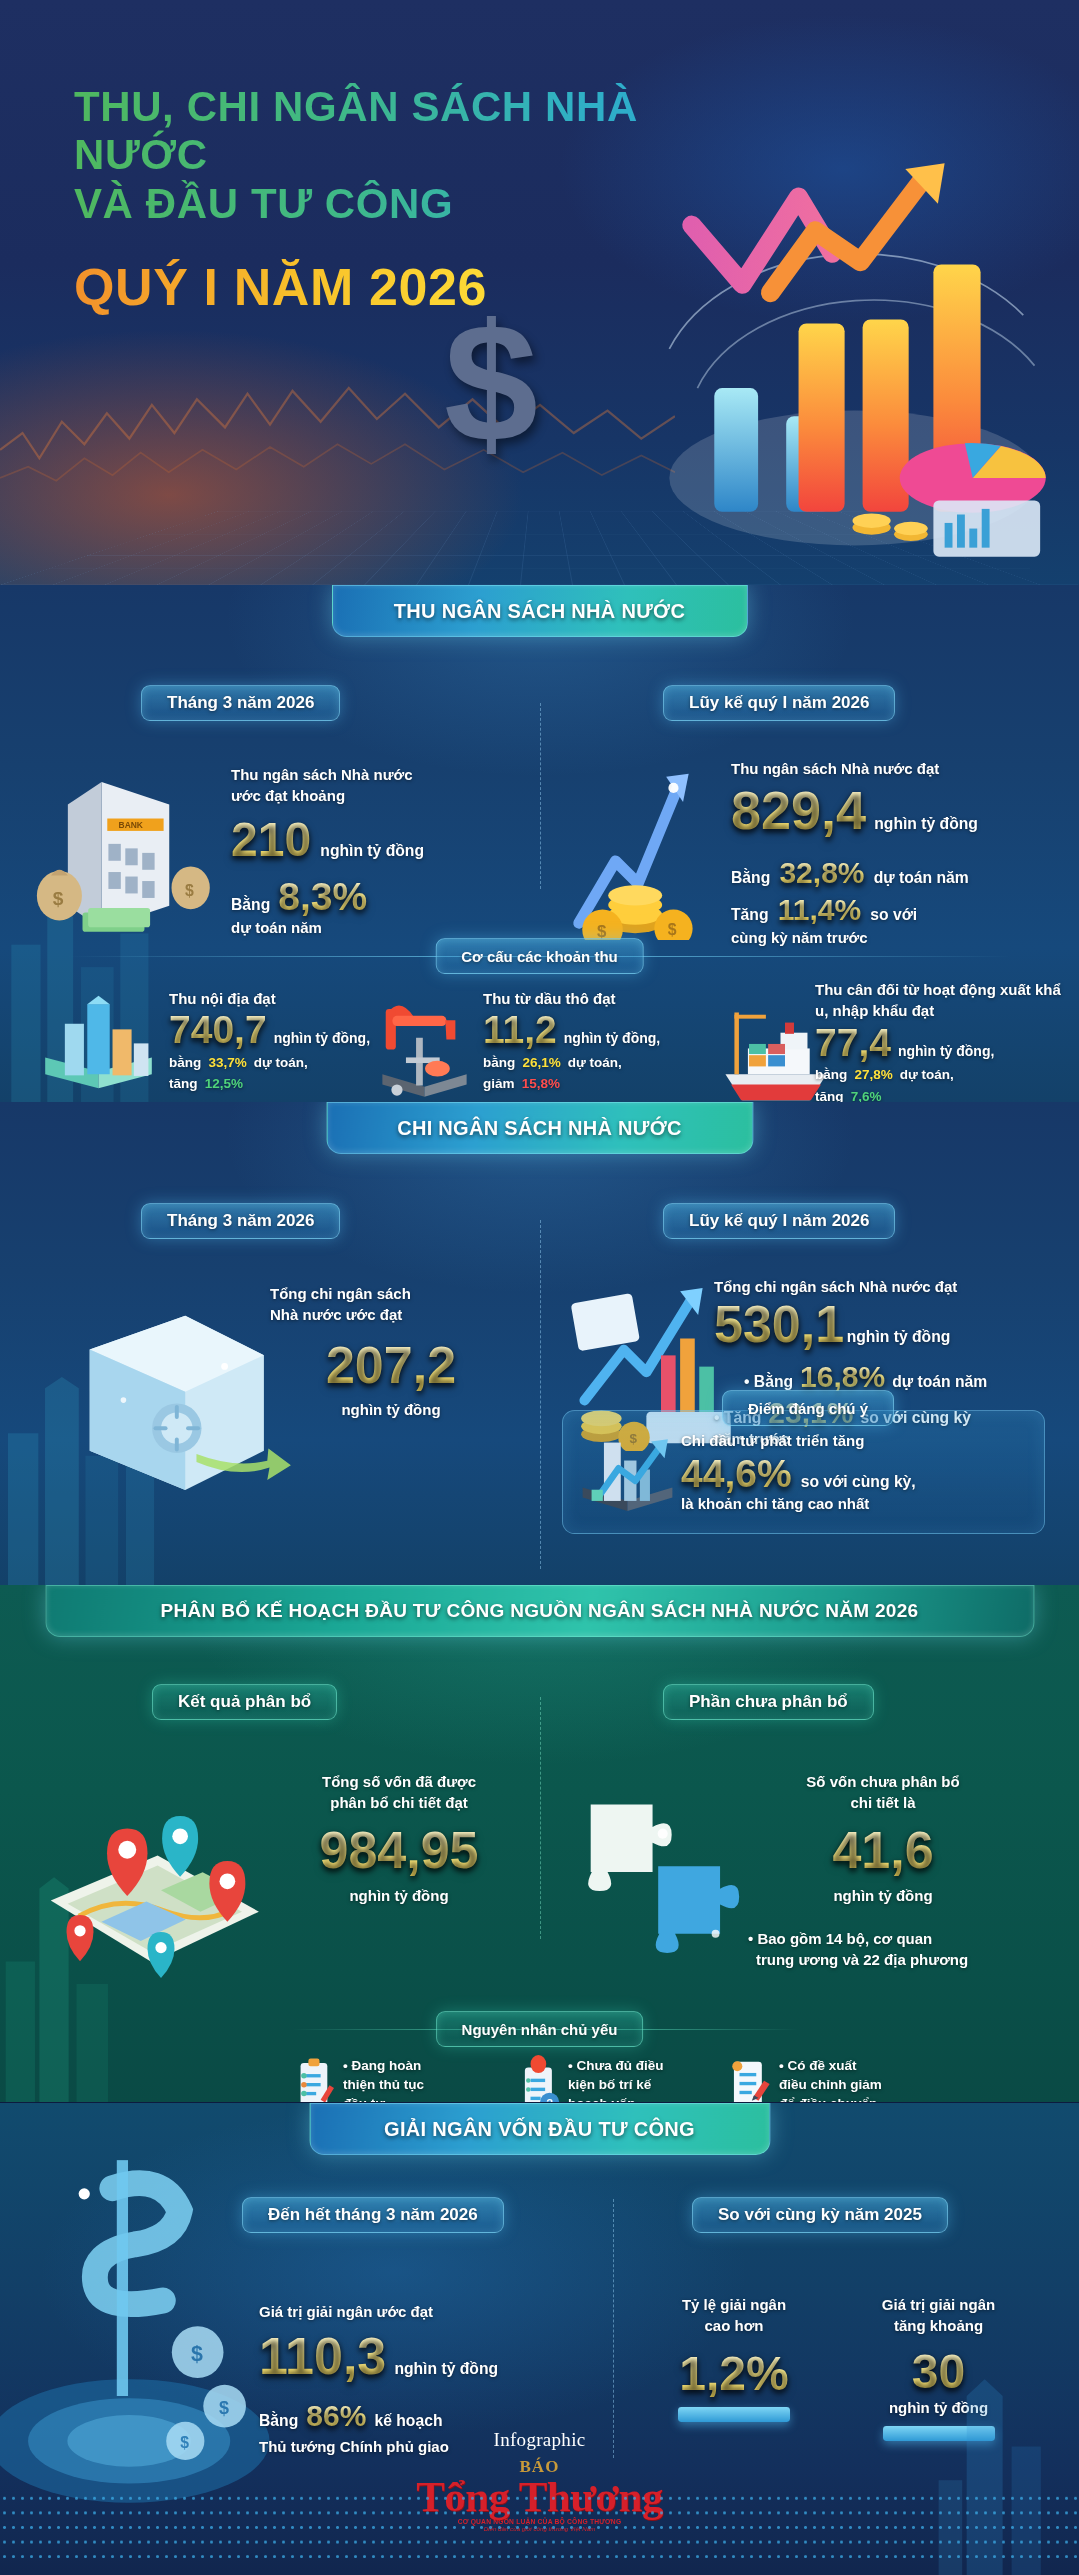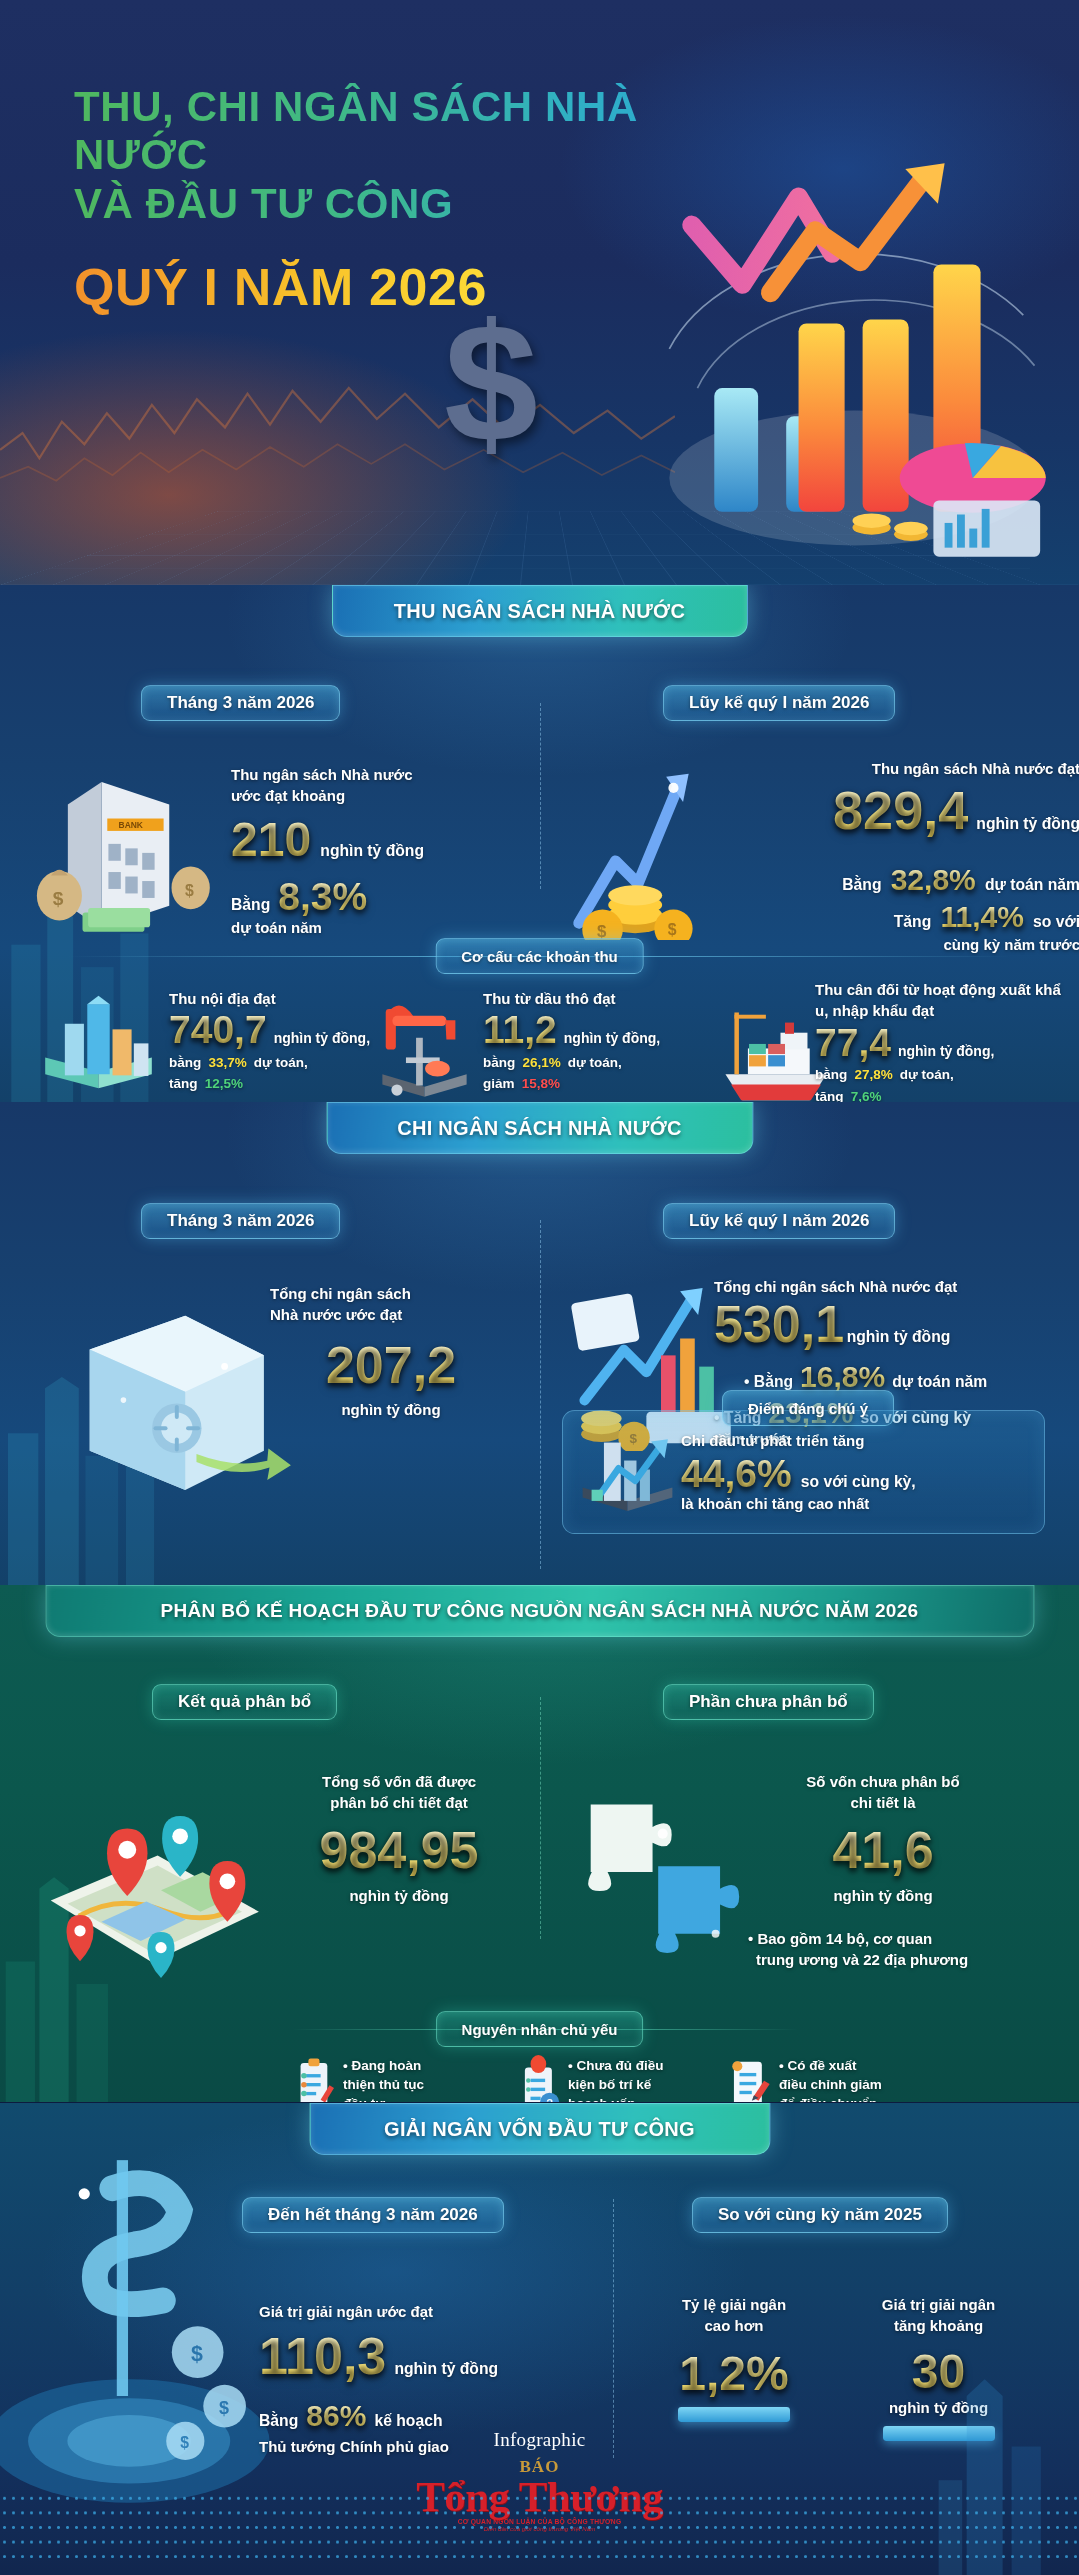--- a/index.html
+++ b/index.html
@@ -311,27 +311,27 @@
         <ellipse cx="130" cy="268" rx="48" ry="18" fill="#ffce3c"></ellipse>
         <ellipse cx="130" cy="251" rx="48" ry="18" fill="#ffd95e"></ellipse>
         <ellipse cx="72" cy="312" rx="36" ry="36" fill="#f5b21f"></ellipse>
         <text x="62" y="325" font-size="30" fill="#a8761a" font-weight="bold">$</text>
         <ellipse cx="198" cy="310" rx="34" ry="34" fill="#f5b21f"></ellipse>
         <text x="188" y="322" font-size="28" fill="#a8761a" font-weight="bold">$</text>
       </g>
       <circle cx="198" cy="60" r="9" fill="#fff" opacity=".95"></circle>
     </svg>
 
-    <div class="txt" style="left:731px;top:173px;width:349px;text-align:right;">
+    <div class="txt" style="left:731px;top:173px;width:349px;">
       <div class="lbl">Thu ngân sách Nhà nước đạt</div>
       <div style="margin-top:4.5px;">
         <span class="big" style="font-size:54px;">829,4</span>
         <span class="unit" style="margin-left:5.6px;">nghìn tỷ đồng</span>
       </div>
-      <div style="margin-top:28px;">
+      <div style="margin-top:21px;">
         <span class="unit">Bằng</span>
         <span class="big sm" style="margin:0 6.7px;">32,8%</span>
         <span class="unit">dự toán năm</span>
       </div>
       <div style="margin-top:7.9px;">
         <span class="unit">Tăng</span>
         <span class="big sm" style="margin:0 6.7px;">11,4%</span>
         <span class="unit">so với</span>
       </div>
       <div class="lbl" style="margin-top:2.2px;">cùng kỳ năm trước</div>

